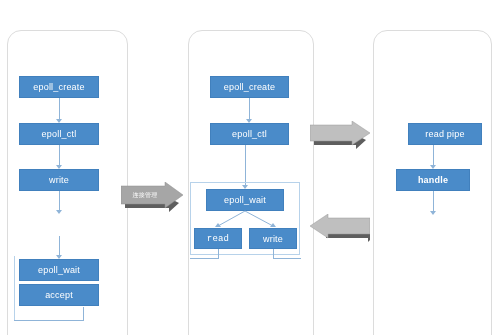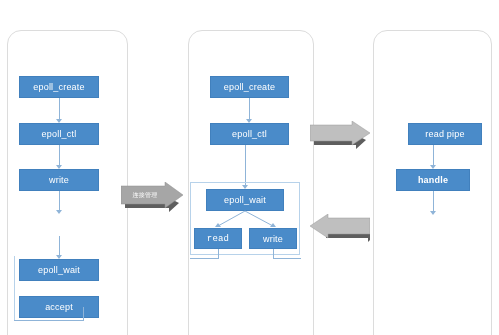--- a/index.html
+++ b/index.html
@@ -98,21 +98,21 @@
 
   <div class="node" style="left:19px;top:52px;width:80px;height:22px;">epoll_create</div>
 
   <div class="node" style="left:19px;top:99px;width:80px;height:22px;">epoll_ctl</div>
 
   <div class="node" style="left:19px;top:145px;width:80px;height:22px;">write</div>
 
 
   <div class="node" style="left:19px;top:235px;width:80px;height:22px;">epoll_wait</div>
 
-  <div class="node" style="left:19px;top:272px;width:80px;height:22px;">accept</div>
+  <div class="node" style="left:19px;top:260px;width:80px;height:22px;">accept</div>
 
   <div class="conn vline" style="left:59px;top:74px;height:21px;"></div>
   <div class="arrowhead" style="left:56px;top:95px;"></div>
 
   <div class="conn vline" style="left:59px;top:121px;height:20px;"></div>
   <div class="arrowhead" style="left:56px;top:141px;"></div>
 
   <div class="conn vline" style="left:59px;top:167px;height:19px;"></div>
   <div class="arrowhead" style="left:56px;top:186px;"></div>
 

